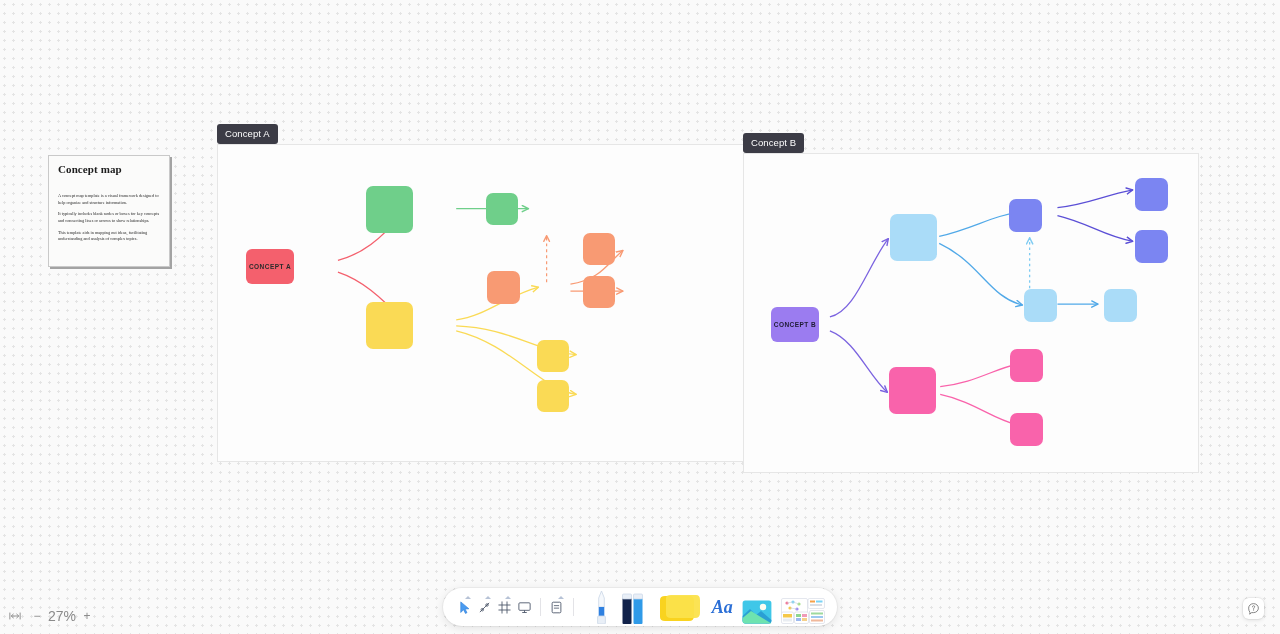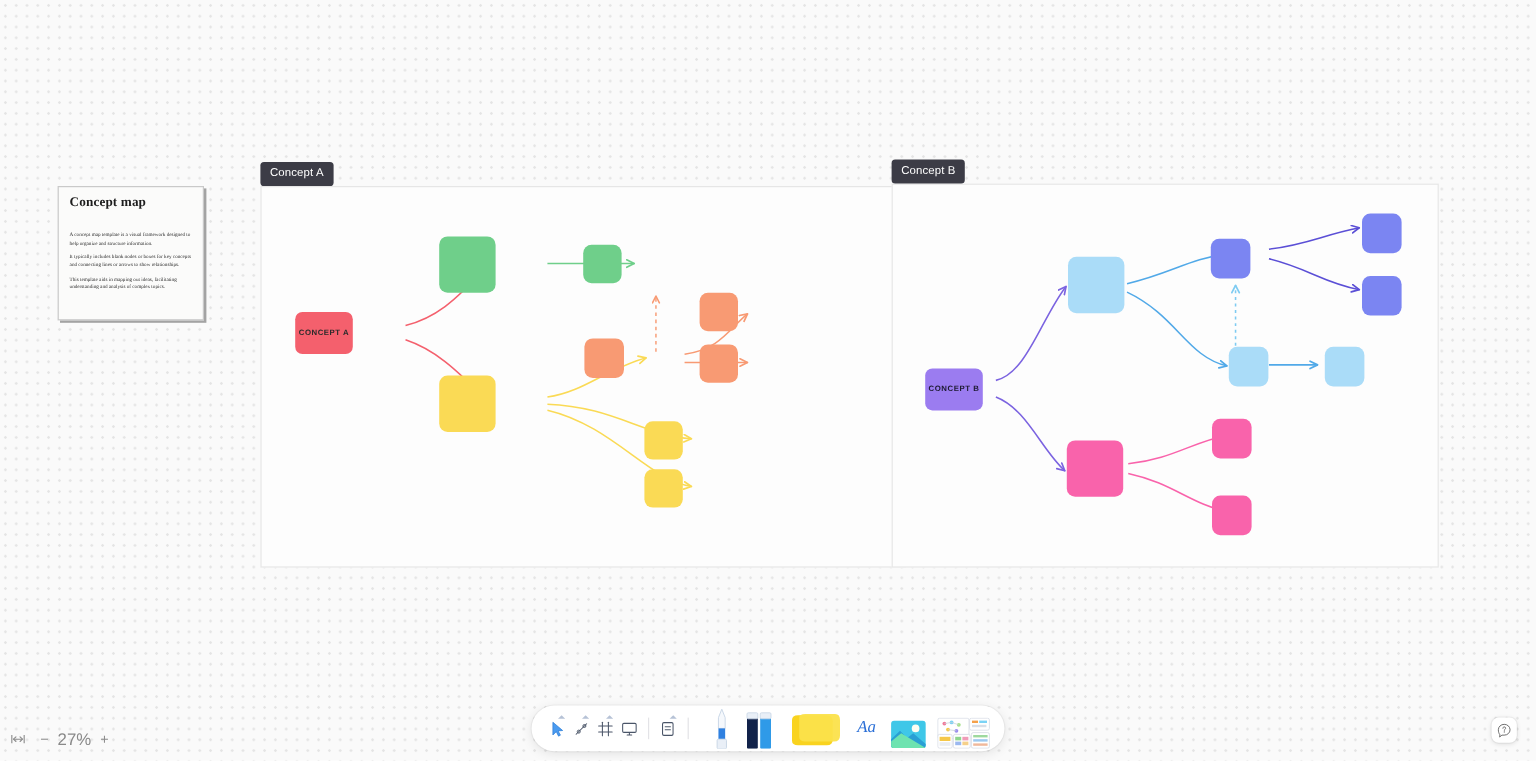--- a/index.html
+++ b/index.html
@@ -63,21 +63,21 @@
     background: #3c3c46;
     color: #ffffff;
     font-size: 9.5px;
     line-height: 1;
     padding: 5px 8px 5px 8px;
     border-radius: 3px;
     white-space: nowrap;
     letter-spacing: .1px;
   }
 
-  #frame-a { left: 217px; top: 155px; width: 538px; height: 318px; }
+  #frame-a { left: 217px; top: 144px; width: 538px; height: 318px; }
   #frame-b { left: 743px; top: 153px; width: 456px; height: 320px; }
 
   .frame-svg {
     position: absolute;
     left: 0; top: 0;
     width: 100%; height: 100%;
     overflow: visible;
   }
 
   
@@ -138,22 +138,22 @@
   }
   .tool-gap { width: 7px; }
   .tool-big {
     width: 42px; height: 34px;
     display: flex; align-items: flex-end; justify-content: center;
     cursor: pointer;
   }
   .tool-aa {
     font-family: "Liberation Serif", serif;
     font-style: italic;
-    font-weight: 400;
-    font-size: 14px;
+    font-weight: 700;
+    font-size: 18px;
     color: #2b6fd6;
   }
 
   
   #zoomctl {
     position: absolute;
     left: 4px; top: 606px;
     height: 20px;
     display: flex;
     align-items: center;

